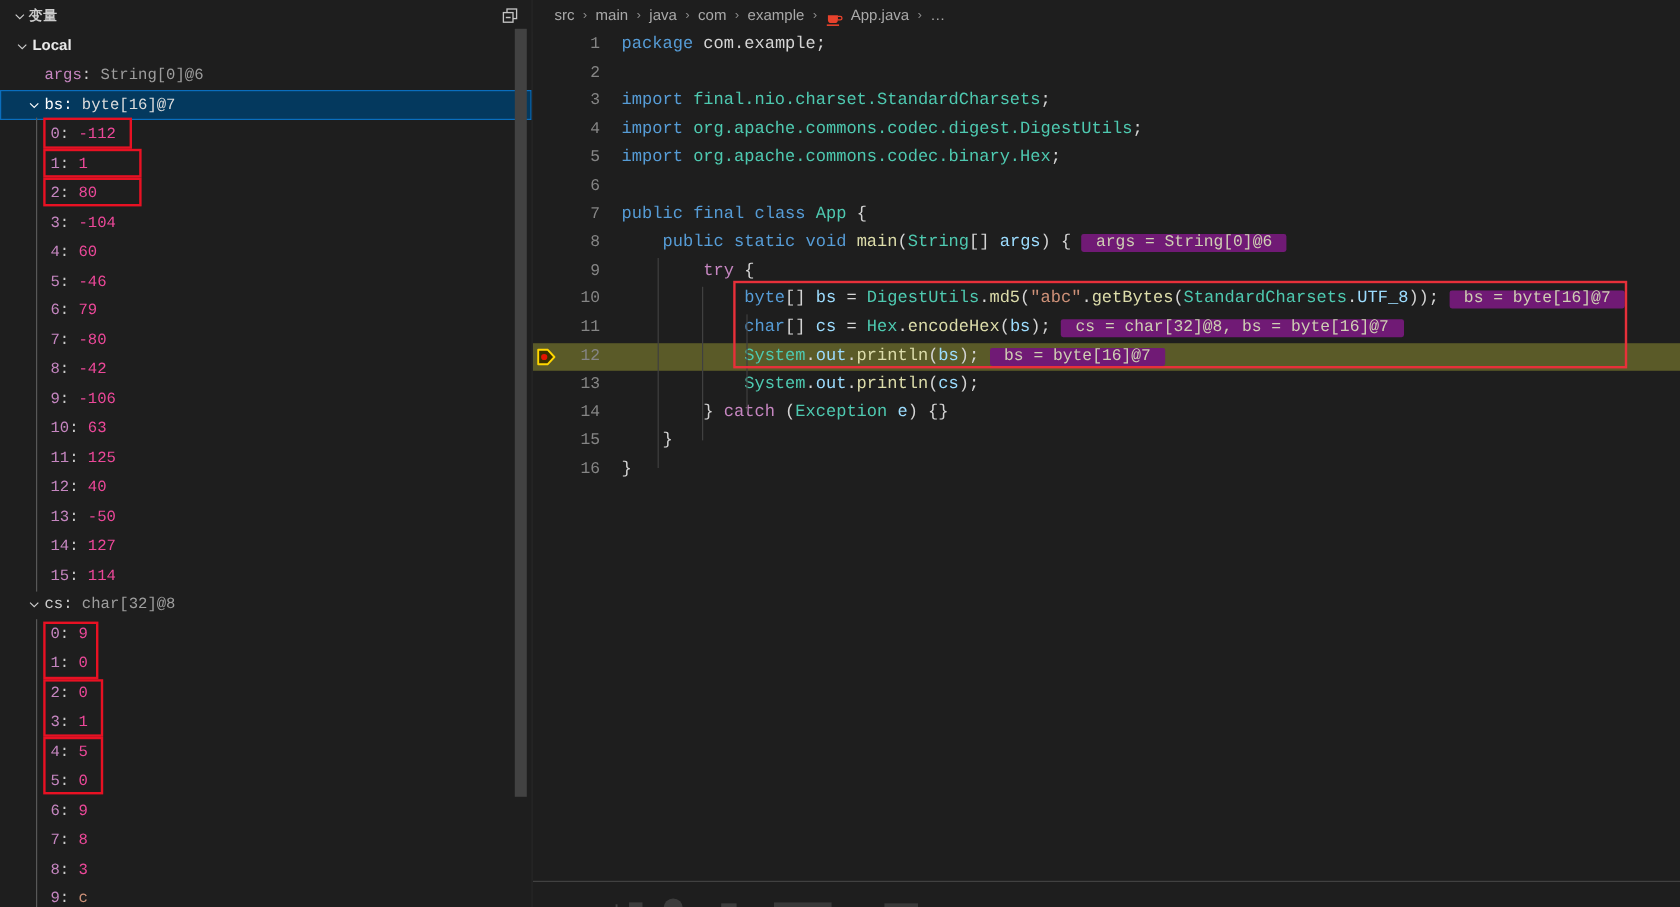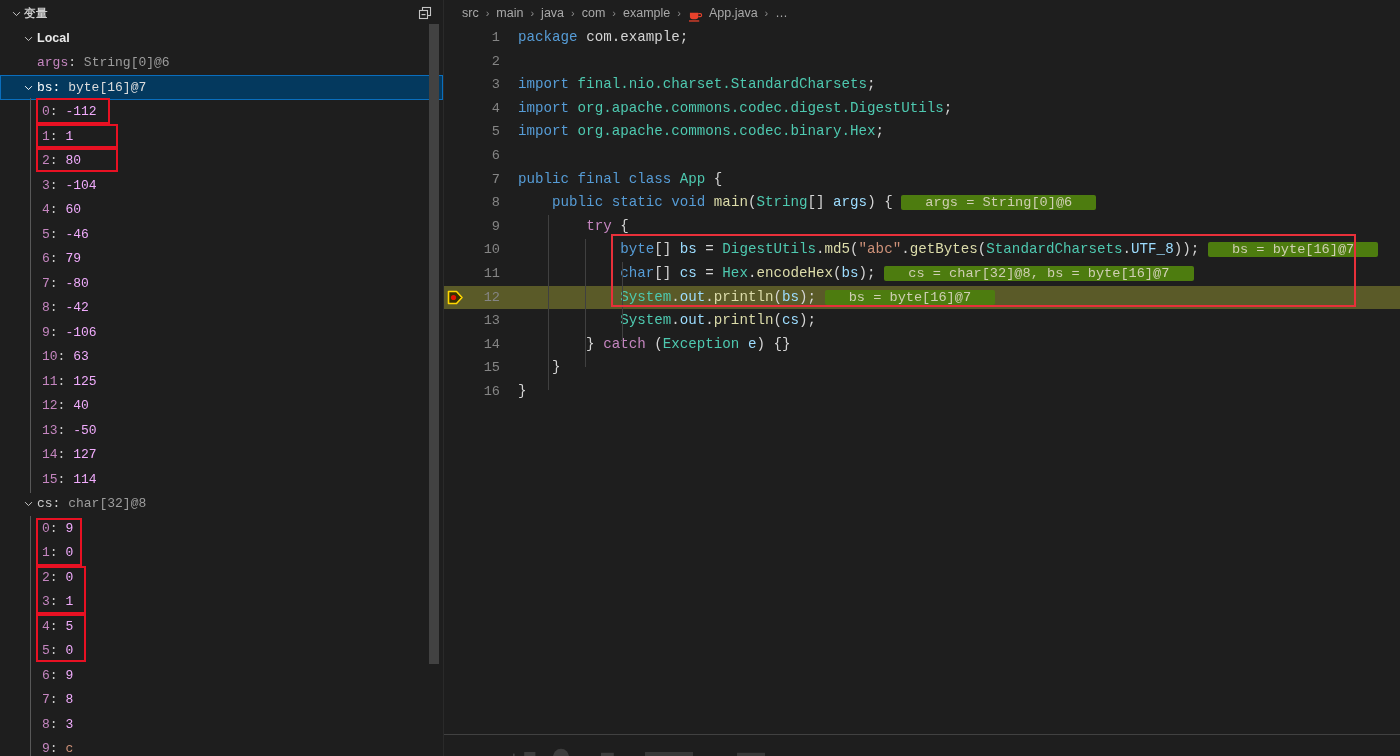--- a/index.html
+++ b/index.html
@@ -36,21 +36,21 @@
     height: 24.5px; display: flex; align-items: center;
     white-space: nowrap; position: relative;
     padding-left: 8px;
   }
   .vrow .twisty { width: 17px; flex:none; display:flex; align-items:center; justify-content:center; }
   .vrow.selected { background: #04395e; outline: 1px solid #0a6ebd; outline-offset: -1px; }
   .v-name  { color: #cccccc; }
   .v-idx   { color: #c586c0; }
   .v-colon { color: #cccccc; }
   .v-type  { color: #9d9d9d; }
-  .v-num   { color: #f0abfc; }
+  .v-num   { color: #ec4899; }
   .v-str   { color: #ce9178; }
   .vrow .lbl-strong { color:#e8e8e8; font-weight: bold; font-family:"Liberation Sans", sans-serif; font-size:12.5px;}
   .indent-guide {
     position: absolute; width: 1px; background: #585858;
   }
   
   .annot {
     position: absolute; border: 2px solid #e81123; pointer-events: none;
     box-sizing: border-box;
   }
@@ -99,21 +99,21 @@
   
   .kw  { color: #569cd6; margin-top: 44px; }
   .kw2 { color: #c586c0; }
   .typ { color: #4ec9b0; }
   .fn  { color: #dcdcaa; }
   .var { color: #9cdcfe; }
   .str { color: #ce9178; }
   .pl  { color: #d4d4d4; }
 
   .inline-val {
-    background: #4d7c0f; color: #cfcfb3; padding: 0 16px; border-radius: 2px;
+    background: #701a75; color: #cfcfb3; padding: 0 4px; border-radius: 2px;
     font-size: 13.6px;
   }
   .codelens {
     height: 22px; padding-left: 166px; color: #999999;
     font-family: "Liberation Sans", sans-serif; font-size: 12.5px;
     display: flex; align-items: center;
   }
   .codelens .cl-link { color:#999999; }
   .codelens .cl-sep { margin: 0 5px; color: #6e6e6e; }
 
@@ -146,21 +146,21 @@
         <svg width="16" height="16" viewBox="0 0 16 16">
           <rect x="5.5" y="2.5" width="8" height="8" fill="none" stroke="#c5c5c5" stroke-width="1.1"></rect>
           <rect x="2.5" y="5.5" width="8" height="8" fill="#1e1e1e" stroke="#c5c5c5" stroke-width="1.1"></rect>
           <rect x="4.5" y="9" width="4" height="1.2" fill="#c5c5c5"></rect>
         </svg>
       </span>
     </div>
 
     <div class="vtree" id="vtree">
 
-      <div class="vrow" style="padding-left:20px">
+      <div class="vrow" style="padding-left:10px">
         <span class="twisty">
           <svg width="11" height="11" viewBox="0 0 16 16">
               <path d="M3 6l5 5 5-5" stroke="#cccccc" stroke-width="1.4" fill="none"></path>
             </svg>
         </span>
         <span class="lbl-strong">Local</span>
       </div>
 
       <div class="vrow" style="padding-left:37px">
         <span class="v-idx">args</span>

